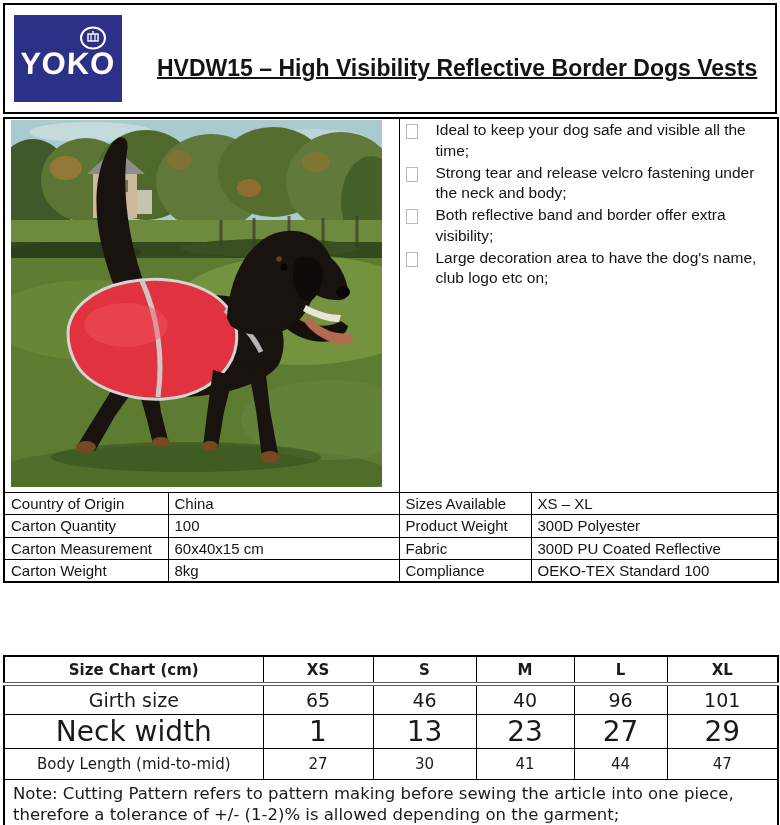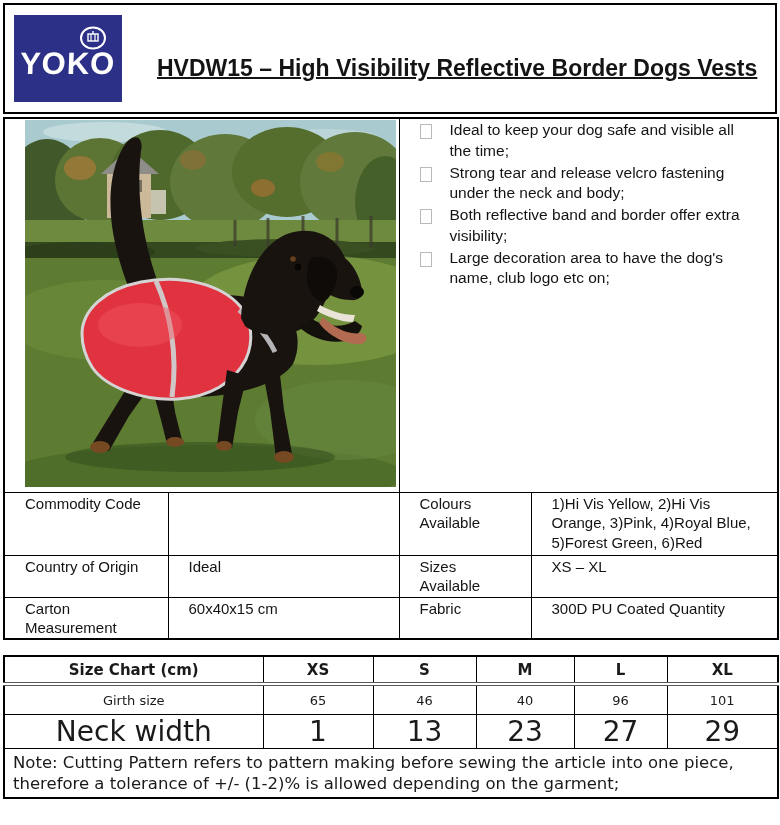--- a/index.html
+++ b/index.html
@@ -28,40 +28,40 @@
     font-size:23px; font-weight:bold; text-decoration:underline;
     text-decoration-thickness:2px; white-space:nowrap;
   }
 
   
   .spec-table {
     position:absolute; left:3px; top:117px; width:774px;
     border-collapse:collapse; table-layout:fixed; border:2px solid #000;
     font-size:15px;
   }
-  .spec-table td { border:1px solid #000; padding:1px 20px; vertical-align:top; line-height:1.28; }
+  .spec-table td { border:1px solid #000; padding:1px 6px; vertical-align:top; line-height:1.28; }
   .photo-cell { padding:2px 0 2px 10px; }
   .bullets-cell { padding:40px 6px 6px 27px; font-size:15.5px; }
   .bullet { display:flex; margin:0 0 1px 0; line-height:1.34; }
   .bullet-box {
     flex:0 0 auto; width:10px; height:13px; border:1px solid #b9b9b9;
     margin:4px 18px 0 0; background:#fff;
   }
   .spec-row-tall td { height:60px; }
   .spec-row td { height:18px;margin-top:48px; }
 
   
   .size-table {
     position:absolute; left:3px; top:655px; width:774px;
     border-collapse:collapse; table-layout:fixed; border:2px solid #000;
     font-family:"DejaVu Sans", sans-serif; text-align:center; color:#1a1a1a;
   }
   .size-table th, .size-table td { border:1px solid #000; padding:0 4px; }
   .size-head th { font-size:15px; font-weight:bold; height:25px; border-bottom:4px double #5a5a5a; }
-  .row-girth td { font-size:13px; height:28px; }
+  .row-girth td { font-size:19px; height:28px; }
   .row-neck td  { font-size:28px; height:31px; font-weight:500; }
   .row-body td  { font-size:15px; height:30px; }
   .note-cell {
     text-align:left !important; font-size:16.5px; line-height:1.28;
     padding:3px 8px !important; height:40px; vertical-align:top;
   }
 </style>
 </head>
 <body>
 
@@ -178,37 +178,43 @@
         <div class="bullet">
           <span class="bullet-box"></span>
           <span>Both reflective band and border offer extra visibility;</span>
         </div>
         <div class="bullet">
           <span class="bullet-box"></span>
           <span>Large decoration area to have the dog's name, club logo etc on;</span>
         </div>
       </td>
     </tr>
-    <tr class="spec-row-tall">
-      <td>Commodity Code</td>
-      <td></td>
-      <td>Colours Available</td>
-      <td>1)Hi Vis Yellow, 2)Hi Vis Orange, 3)Pink, 4)Royal Blue, 5)Forest Green, 6)Red</td>
-    </tr>
     <tr class="spec-row">
       <td>Country of Origin</td>
-      <td>Ideal</td>
+      <td>China</td>
       <td>Sizes Available</td>
       <td>XS – XL</td>
+    </tr>
+    <tr class="spec-row">
+      <td>Carton Quantity</td>
+      <td>100</td>
+      <td>Product Weight</td>
+      <td>300D Polyester</td>
     </tr>
     <tr class="spec-row">
       <td>Carton Measurement</td>
       <td>60x40x15 cm</td>
       <td>Fabric</td>
-      <td>300D PU Coated Quantity</td>
+      <td>300D PU Coated Reflective</td>
+    </tr>
+    <tr class="spec-row">
+      <td>Carton Weight</td>
+      <td>8kg</td>
+      <td>Compliance</td>
+      <td>OEKO-TEX Standard 100</td>
     </tr>
   </tbody>
     </table>
 
   <table class="size-table">
     <colgroup>
       <col style="width:259px">
         <col style="width:110px">
         <col style="width:103px">
         <col style="width:98px">
@@ -233,19 +239,27 @@
       <td>101</td>
     </tr>
     <tr class="row-neck">
       <td>Neck width</td>
       <td>1</td>
       <td>13</td>
       <td>23</td>
       <td>27</td>
       <td>29</td>
     </tr>
+    <tr class="row-body">
+      <td>Body Length (mid-to-mid)</td>
+      <td>27</td>
+      <td>30</td>
+      <td>41</td>
+      <td>44</td>
+      <td>47</td>
+    </tr>
     <tr>
       <td class="note-cell" colspan="6">Note: Cutting Pattern refers to pattern making before sewing the article into one piece, therefore a tolerance of +/- (1-2)% is allowed depending on the garment;</td>
     </tr>
   </tbody>
     </table>
 
 </div>
 
 </body></html>

